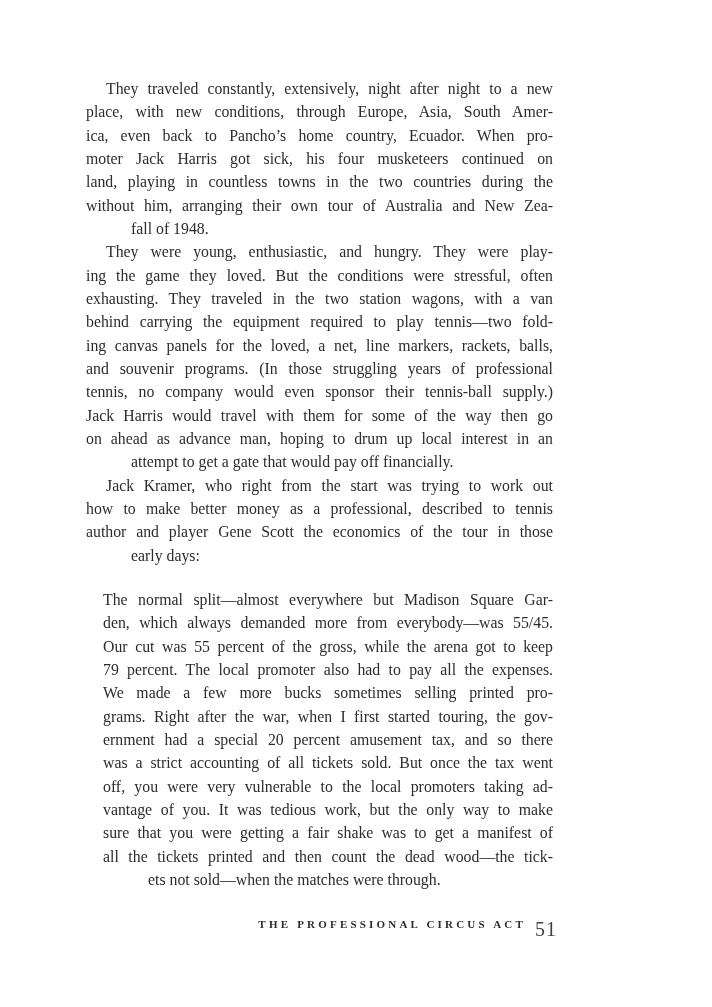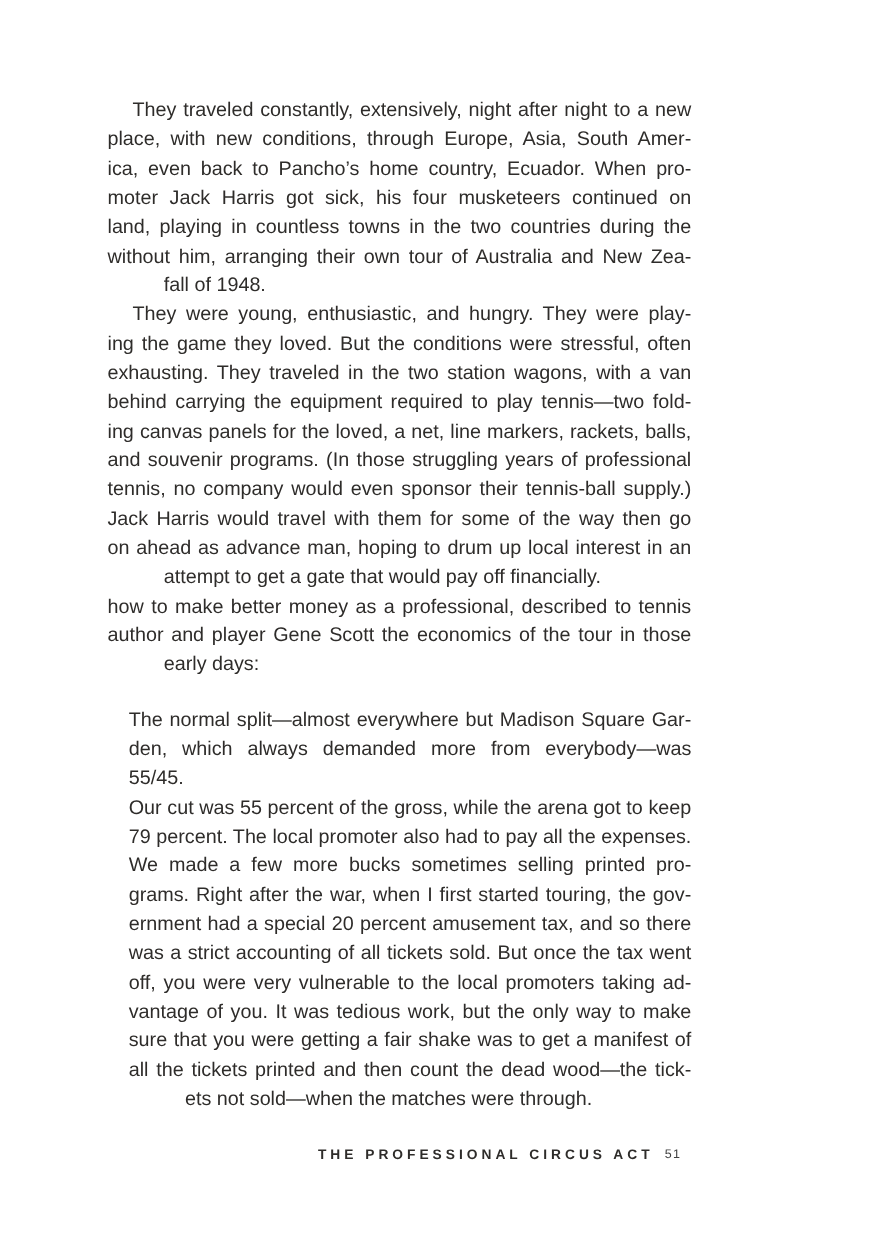--- a/index.html
+++ b/index.html
@@ -1,21 +1,21 @@
 <!DOCTYPE html>
 <html><head>
 <meta charset="utf-8">
 <style>
   html,body{margin:0;padding:0;background:#ffffff;}
   .page{
     position:relative;
     width:712px;
     height:1007px;
     background:#ffffff;
-    font-family:Liberation Sans, sans-serif;
+    font-family:Liberation Serif, serif;
     color:#2e2c2a;
     overflow:hidden;
     border-radius:25px;
   }
   .text-block{
     position:absolute;
     left:86px;
     top:77px;
     width:467px;
     font-size:15.8px;
@@ -28,35 +28,35 @@
     -moz-text-align-last:justify;
     white-space:normal;
   }
   .line.indent{text-indent:20px;}
   .line.last{text-align-last:left;margin-left:45px;-moz-text-align-last:left;}
   .quote-block{
     margin:21px 0 0 17px;
   }
   .running-footer{
     position:absolute;
-    left:78px;
+    left:90px;
     top:918px;
     width:467px;
     display:flex;
     justify-content:flex-end;
     align-items:flex-start;
   }
   .footer-title{
     font-size:11px;
     font-weight:600;
     letter-spacing:3.2px;
     color:#2e2c2a;
   }
   .footer-page-number{
-    font-size:10px;
+    font-size:20px;
     margin-left:9px;
     letter-spacing:1px;
     color:#404040;
   }
 </style>
 </head>
 <body>
 
 <div class="page">
 
@@ -78,20 +78,21 @@
           <div class="line">exhausting. They traveled in the two station wagons, with a van</div>
           <div class="line">behind carrying the equipment required to play tennis—two fold-</div>
           <div class="line">ing canvas panels for the loved, a net, line markers, rackets, balls,</div>
           <div class="line">and souvenir programs. (In those struggling years of professional</div>
           <div class="line">tennis, no company would even sponsor their tennis-ball supply.)</div>
           <div class="line">Jack Harris would travel with them for some of the way then go</div>
           <div class="line">on ahead as advance man, hoping to drum up local interest in an</div>
           <div class="line last">attempt to get a gate that would pay off financially.</div>
         </div>
         <div class="paragraph">
+          <div class="line indent">Jack Kramer, who right from the start was trying to work out</div>
           <div class="line">how to make better money as a professional, described to tennis</div>
           <div class="line">author and player Gene Scott the economics of the tour in those</div>
           <div class="line last">early days:</div>
         </div>
       </div>
     <div class="quote-block">
         <div class="line">The normal split—almost everywhere but Madison Square Gar-</div>
         <div class="line">den, which always demanded more from everybody—was 55/45.</div>
         <div class="line">Our cut was 55 percent of the gross, while the arena got to keep</div>
         <div class="line">79 percent. The local promoter also had to pay all the expenses.</div>

